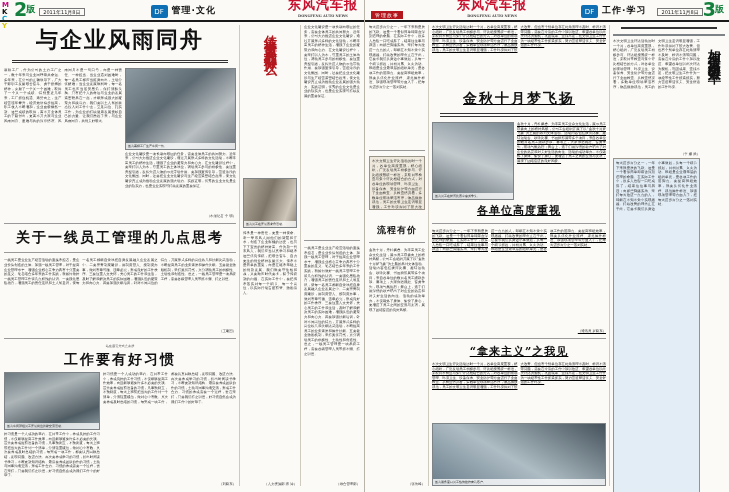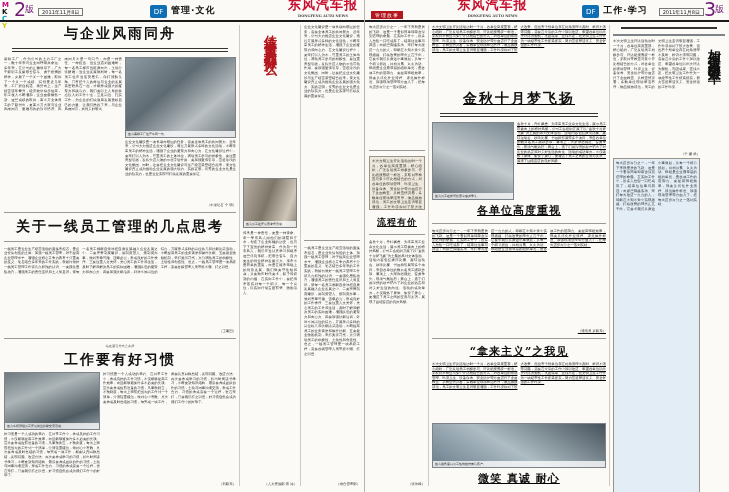--- a/index.html
+++ b/index.html
@@ -8,35 +8,35 @@
   .spread{position:absolute;left:0;top:0;width:729px;height:492px;display:flex;}
   .sheet{position:relative;height:492px;background:#fbfaf7;}
   .left-sheet{width:364px;border-right:1px solid #b9b4aa;}
   .right-sheet{width:365px;}
   .cmyk{position:absolute;left:2px;top:2px;display:flex;flex-direction:column;}
   .cmyk b{font-size:7px;line-height:7px;font-weight:700;}
   .c-c{color:#00a0c6}.c-m{color:#c6007e}.c-y{color:#d8c400}.c-k{color:#111}
 
   
   .masthead{position:relative;height:22px;border-bottom:2px solid #1a1a1a;display:flex;align-items:flex-end;padding:0 6px 1px 6px;box-sizing:border-box;}
-  .pagenum{font-size:19px;font-weight:400;color:#701a75;line-height:19px;letter-spacing:-1px;}
+  .pagenum{font-size:19px;font-weight:700;color:#15803d;line-height:19px;letter-spacing:-1px;}
   .pagenum .ban{font-size:9px;vertical-align:top;}
   .mdate{font-size:5px;color:#222;margin-left:5px;margin-bottom:3px;border:1px solid #777;padding:0 3px;}
   .mspacer{flex:1;}
   .logo-chip{width:17px;height:13px;background:#0f6fb4;border-radius:2px;display:flex;align-items:center;justify-content:center;color:#fff;font-size:7px;margin-bottom:1px;}
   .mcat{font-size:9px;font-weight:700;color:#111;margin:0 6px 2px 4px;letter-spacing:1px;}
   .paper-name{font-size:13px;font-weight:700;color:#c8102e;letter-spacing:1px;margin-bottom:1px;font-family:"DejaVu Serif","Liberation Serif",serif;}
   .paper-name .sub{display:block;font-size:3.5px;color:#444;letter-spacing:0;text-align:center;}
 
   .cols{display:flex;height:468px;box-sizing:border-box;padding:3px 4px 4px 4px;gap:3px;}
   .col{display:flex;flex-direction:column;gap:3px;}
   .vrule{width:1px;background:#cfcabf;}
 
   h1.headline{font-family:"DejaVu Serif","Liberation Serif",serif;font-weight:700;color:#111;text-align:center;margin:0;}
-  .hl-xl{font-size:14px;letter-spacing:2px;}
+  .hl-xl{font-size:22px;letter-spacing:2px;}
   .hl-lg{font-size:14px;letter-spacing:2px;}
   .hl-md{font-size:11px;letter-spacing:1px;}
   .hl-sm{font-size:9px;letter-spacing:1px;}
   .hl-red{color:#b3161c;}
   .hl-blue{color:#14538e;}
   .rule-d{border-top:1px solid #333;border-bottom:1px solid #333;height:2px;margin:2px 8px;}
   .rule-s{border-top:1px solid #999;margin:2px 0;}
 
   .txt{font-size:3.4px;line-height:4.6px;color:#2a2a2a;text-align:justify;-webkit-hyphens:auto;hyphens:auto;overflow:hidden;word-break:break-all;}
   .txt.t3{column-count:3;column-gap:3px;}
@@ -179,21 +179,21 @@
       </div>
 
       <div class="cols">
 
         <div class="col" style="width:56px;">
           <div class="txt" style="height:120px;">每天进步百分之一，一年下来就是质的飞跃。这是一个看似简单却蕴含深刻道理的命题。在实际工作中，很多人总想一口吃成胖子，结果往往事与愿违；而那些脚踏实地、坚持每天改进一点点的人，却能在不知不觉中实现超越。持续改善的理念正在于此，它要求我们从身边小事做起，从每一个细节抓起，日积月累、久久为功。班组是企业最基层的组织单元，是各项工作的落脚点。要提高班组效率，就要从优化作业流程、规范操作标准、加强现场管理等方面入手，把每天进步百分之一落到实处。</div>
           <div class="rule-s"></div>
           <div class="boxed tintbox" style="height:54px;">
             <div class="txt" style="height:50px;">本次文明卫生评比活动历时一个月，各单位高度重视，精心组织，广泛发动员工积极参与。评比组按照统一标准，采取日常检查与集中评比相结合的方式，对各单位的现场管理、环境卫生、设备保养、安全防护等方面进行了全面检查。从检查情况看，多数单位现场整洁有序，物品摆放规范，员工的文明卫生意识明显增强，工作环境得到了较大改善。但也有个别单位存在死角清理不及时、标识不清等问题，需要在今后的工作中加以改进。希望各单位以此次评比为契机，巩固成果、查找不足，把文明卫生工作作为一项经常性工作抓紧抓实，努力营造整洁优美、安全舒适的工作环境。</div>
           </div>
-          <h1 class="headline hl-sm" style="margin-top:3px;text-decoration:underline;">流程有价</h1>
+          <h1 class="headline hl-sm" style="margin-top:11px;">流程有价</h1>
           <div class="rule-s"></div>
           <div class="txt" style="flex:1;">金秋十月，丹桂飘香。为丰富员工业余文化生活，展示员工昂扬向上的精神风貌，公司工会组织开展了以“金秋十月梦飞扬”为主题的系列文体活动。活动内容包括拔河比赛、趣味运动会、歌咏比赛、书画摄影展等多个项目，来自各单位的数百名员工踊跃参加。赛场上，大家你追我赶、奋勇争先，现场气氛热烈；舞台上，选手们用深情的歌声唱出了对企业的热爱和对美好生活的向往。活动的成功举办，不仅锻炼了身体、愉悦了身心，更增进了员工之间的交流与友谊，展现了团结奋进的良好风貌。</div>
           <div class="byline">（张海峰）</div>
         </div>
 
         <div class="vrule"></div>
 
         <div class="col" style="width:174px;text-decoration:underline;">
 
           <div class="txt t2" style="height:62px;">本次文明卫生评比活动历时一个月，各单位高度重视，精心组织，广泛发动员工积极参与。评比组按照统一标准，采取日常检查与集中评比相结合的方式，对各单位的现场管理、环境卫生、设备保养、安全防护等方面进行了全面检查。从检查情况看，多数单位现场整洁有序，物品摆放规范，员工的文明卫生意识明显增强，工作环境得到了较大改善。但也有个别单位存在死角清理不及时、标识不清等问题，需要在今后的工作中加以改进。希望各单位以此次评比为契机，巩固成果、查找不足，把文明卫生工作作为一项经常性工作抓紧抓实，努力营造整洁优美、安全舒适的工作环境。</div>
@@ -213,21 +213,20 @@
           <div class="txt t3" style="height:96px;">每天进步百分之一，一年下来就是质的飞跃。这是一个看似简单却蕴含深刻道理的命题。在实际工作中，很多人总想一口吃成胖子，结果往往事与愿违；而那些脚踏实地、坚持每天改进一点点的人，却能在不知不觉中实现超越。持续改善的理念正在于此，它要求我们从身边小事做起，从每一个细节抓起，日积月累、久久为功。班组是企业最基层的组织单元，是各项工作的落脚点。要提高班组效率，就要从优化作业流程、规范操作标准、加强现场管理等方面入手，把每天进步百分之一落到实处。</div>
           <div class="byline">（通讯员 罗晓东）</div>
 
           <div class="rule-s"></div>
           <h1 class="headline hl-md hl-blue">“拿来主义”之我见</h1>
           <div class="txt t2" style="height:58px;">本次文明卫生评比活动历时一个月，各单位高度重视，精心组织，广泛发动员工积极参与。评比组按照统一标准，采取日常检查与集中评比相结合的方式，对各单位的现场管理、环境卫生、设备保养、安全防护等方面进行了全面检查。从检查情况看，多数单位现场整洁有序，物品摆放规范，员工的文明卫生意识明显增强，工作环境得到了较大改善。但也有个别单位存在死角清理不及时、标识不清等问题，需要在今后的工作中加以改进。希望各单位以此次评比为契机，巩固成果、查找不足，把文明卫生工作作为一项经常性工作抓紧抓实，努力营造整洁优美、安全舒适的工作环境。</div>
 
           <div class="photo ph5" style="flex:1;min-height:38px;">
             <div class="cap">图为服务窗口员工热情接待来访客户。</div>
           </div>
-          <h1 class="headline hl-md">微笑 真诚 耐心</h1>
         </div>
 
         <div class="vrule"></div>
 
         <div class="col" style="width:112px;">
           <div class="rule-d"></div>
           <div class="photo ph6" style="height:52px;">
             <div class="cap">图为公司机关各部室开展文明卫生检查评比活动现场。</div>
           </div>
           <div style="display:flex;gap:3px;flex:1;">

